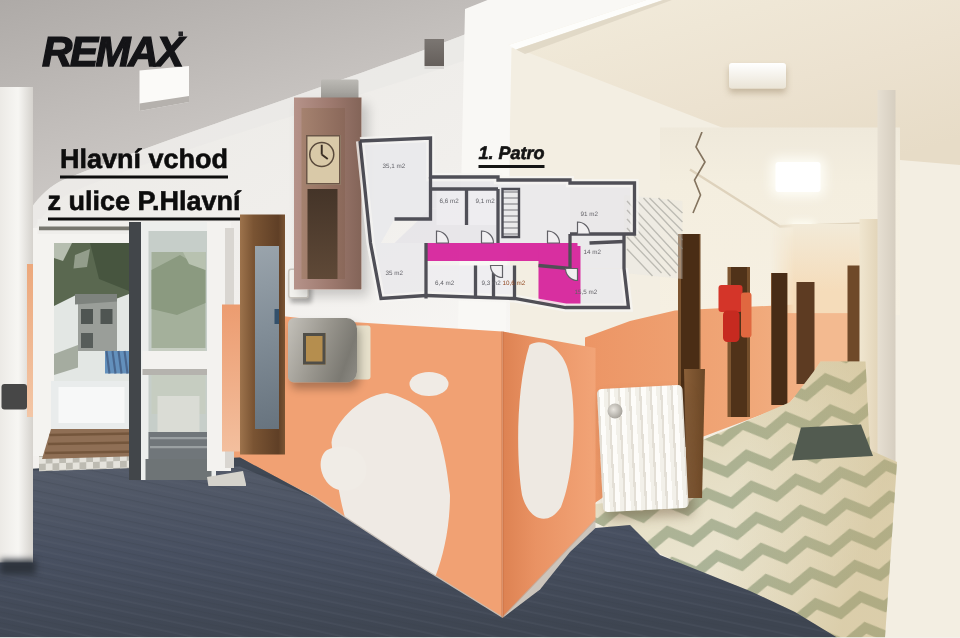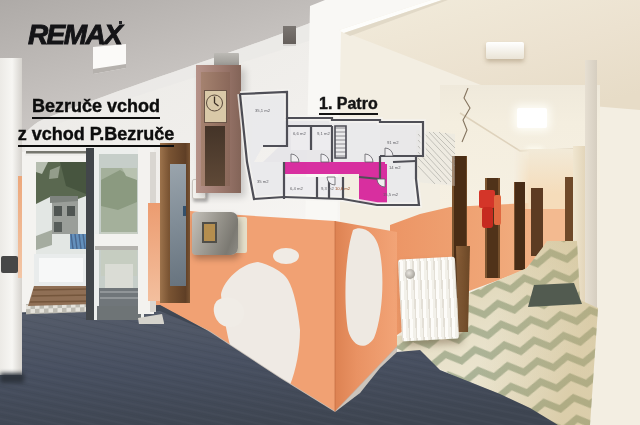--- a/index.html
+++ b/index.html
@@ -307,22 +307,22 @@
    <text x="86" y="114">9,3 m2</text>
    <text x="100" y="114" fill="#8a3a10">10,6 m2</text>
    <text x="152" y="68">91 m2</text>
    <text x="154" y="93">14 m2</text>
    <text x="148" y="120">15,5 m2</text>
   </g>
  </g>
 </svg>
 
 <div class="abs" style="left:0;top:92px;width:192px;text-align:center;color:#0d0d0d;font-weight:bold;font-size:18px;line-height:28px;-webkit-text-stroke:0.4px #0d0d0d;">
-<span style="border-bottom:2.5px solid #0d0d0d;padding-bottom:1px;">Bezruče vchod</span><br>
-<span style="border-bottom:2.5px solid #0d0d0d;padding-bottom:1px;">z vchod P.Bezruče</span>
+<span style="border-bottom:2.5px solid #0d0d0d;padding-bottom:1px;">Hlavní vchod</span><br>
+<span style="border-bottom:2.5px solid #0d0d0d;padding-bottom:1px;">z ulice P.Hlavní</span>
 </div>
 
-<div class="abs" style="left:319px;top:95px;color:#141414;font-weight:bold;font-size:16px;-webkit-text-stroke:0.4px #141414;">
+<div class="abs" style="left:319px;top:95px;color:#141414;font-weight:bold;font-size:12px;font-style:italic;-webkit-text-stroke:0.4px #141414;">
 <span style="border-bottom:2px solid #141414;padding-bottom:1px;">1. Patro</span>
 </div>
 
 <div class="abs" style="left:119px;top:21px;width:3px;height:3px;background:#232326;"></div>
 <div class="abs" style="left:28px;top:21px;color:#141417;font-weight:bold;font-size:28px;line-height:28px;letter-spacing:-1.6px;font-style:italic;-webkit-text-stroke:0.9px #141417;">REMAX</div>
 
 </body></html>

